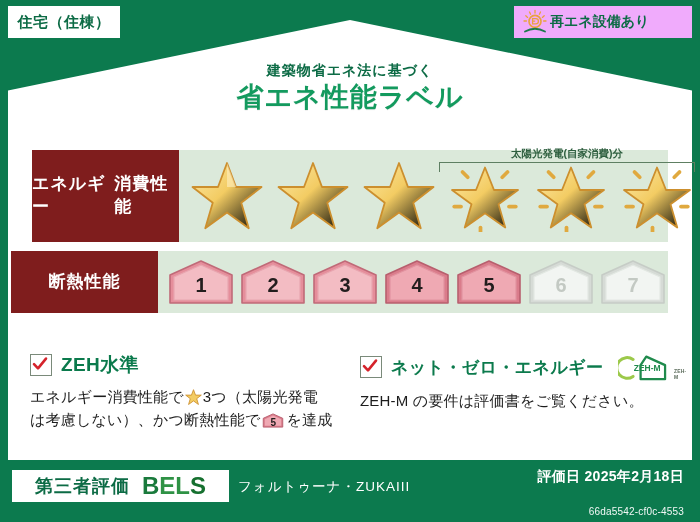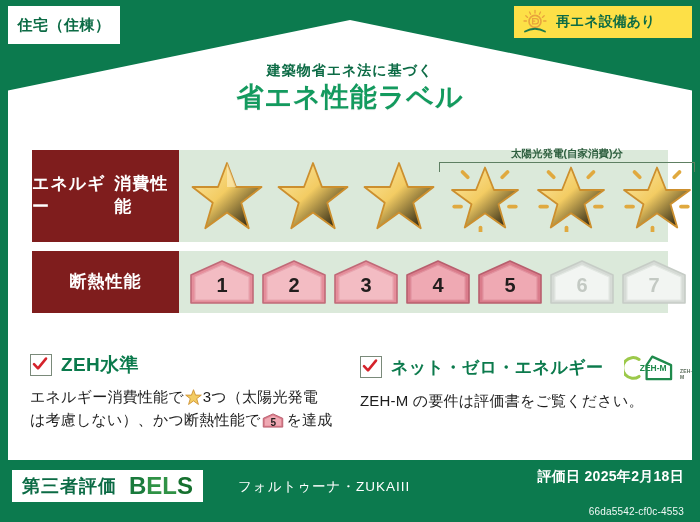--- a/index.html
+++ b/index.html
@@ -11,35 +11,35 @@
     position:relative;
   }
   #label-root{
     position:absolute;inset:0;
     background:#0c7a4e;
   }
 
   
   .cat-tag{
     position:absolute;left:8px;top:6px;
-    width:112px;height:38px;
+    width:112px;height:32px;
     background:#ffffff;
     display:flex;align-items:center;justify-content:center;
     color:#0c6b45;font-weight:bold;font-size:15px;
     letter-spacing:.5px;
     z-index:6;
   }
 
   
   .renew-badge{
     position:absolute;right:8px;top:6px;
     height:32px;min-width:162px;
-    background:#fde047;
+    background:#f0abfc;
     display:flex;align-items:center;
-    padding:0 10px 0 6px;gap:6px;
+    padding:0 10px 0 6px;
     z-index:6;
   }
   .renew-badge .sun-ico{width:30px;height:26px;flex:0 0 auto;display:block;}
   .renew-badge .txt{
     color:#0c6b45;font-weight:bold;font-size:14px;white-space:nowrap;
   }
 
   
   .panel{
     position:absolute;
@@ -112,21 +112,21 @@
     text-align:center;color:#2e5f3f;font-size:10.5px;font-weight:bold;
     line-height:1;white-space:nowrap;
   }
   .solar-note .bracket{
     margin-top:3px;height:9px;
     border:1.4px solid #5e7f62;
     border-bottom:none;
   }
 
   
-  .row-insul{height:62px;}
+  .row-insul{height:62px;justify-content:flex-end;}
   .row-insul .rowbody{padding-left:8px;gap:2px;}
   .house{
     position:relative;
     width:70px;height:46px;
     display:flex;align-items:flex-end;justify-content:center;
   }
   .house svg{width:70px;height:46px;display:block;}
   .house .num{
     position:absolute;left:0;right:0;bottom:8px;
     text-align:center;
@@ -169,38 +169,38 @@
   }
   .inline-house svg{width:22px;height:17px;display:block;}
   .inline-house .n{
     position:absolute;left:0;right:0;bottom:1px;text-align:center;
     font-size:10px;font-weight:bold;color:#221d1d;line-height:1;
   }
 
   
   .zehm-logo{
     display:inline-flex;align-items:flex-end;gap:0px;
-    margin-left:12px;vertical-align:-8px;position:relative;
+    margin-left:6px;vertical-align:-8px;position:relative;
   }
   .zehm-logo svg{display:block;}
   .zehm-tm{
     font-size:5px;color:#5b6b5b;font-weight:bold;
     margin-left:1px;margin-bottom:2px;letter-spacing:.2px;
   }
 
   
   .footer{
     position:absolute;left:0;right:0;bottom:0;height:62px;
     z-index:5;
   }
   .bels{
     position:absolute;left:12px;top:10px;
     height:32px;background:#ffffff;
     display:flex;align-items:center;
-    padding:0 10px;gap:12px;
+    padding:0 23px;gap:12px;
   }
   .bels .third{
     color:#0c6b45;font-weight:bold;font-size:18px;letter-spacing:1px;
   }
   .bels .belsword{
     font-weight:bold;font-size:24px;letter-spacing:0px;
     line-height:1;display:flex;
   }
   .bels .belsword .b{color:#1a7a3c;}
   .bels .belsword .e{color:#2f9245;}

